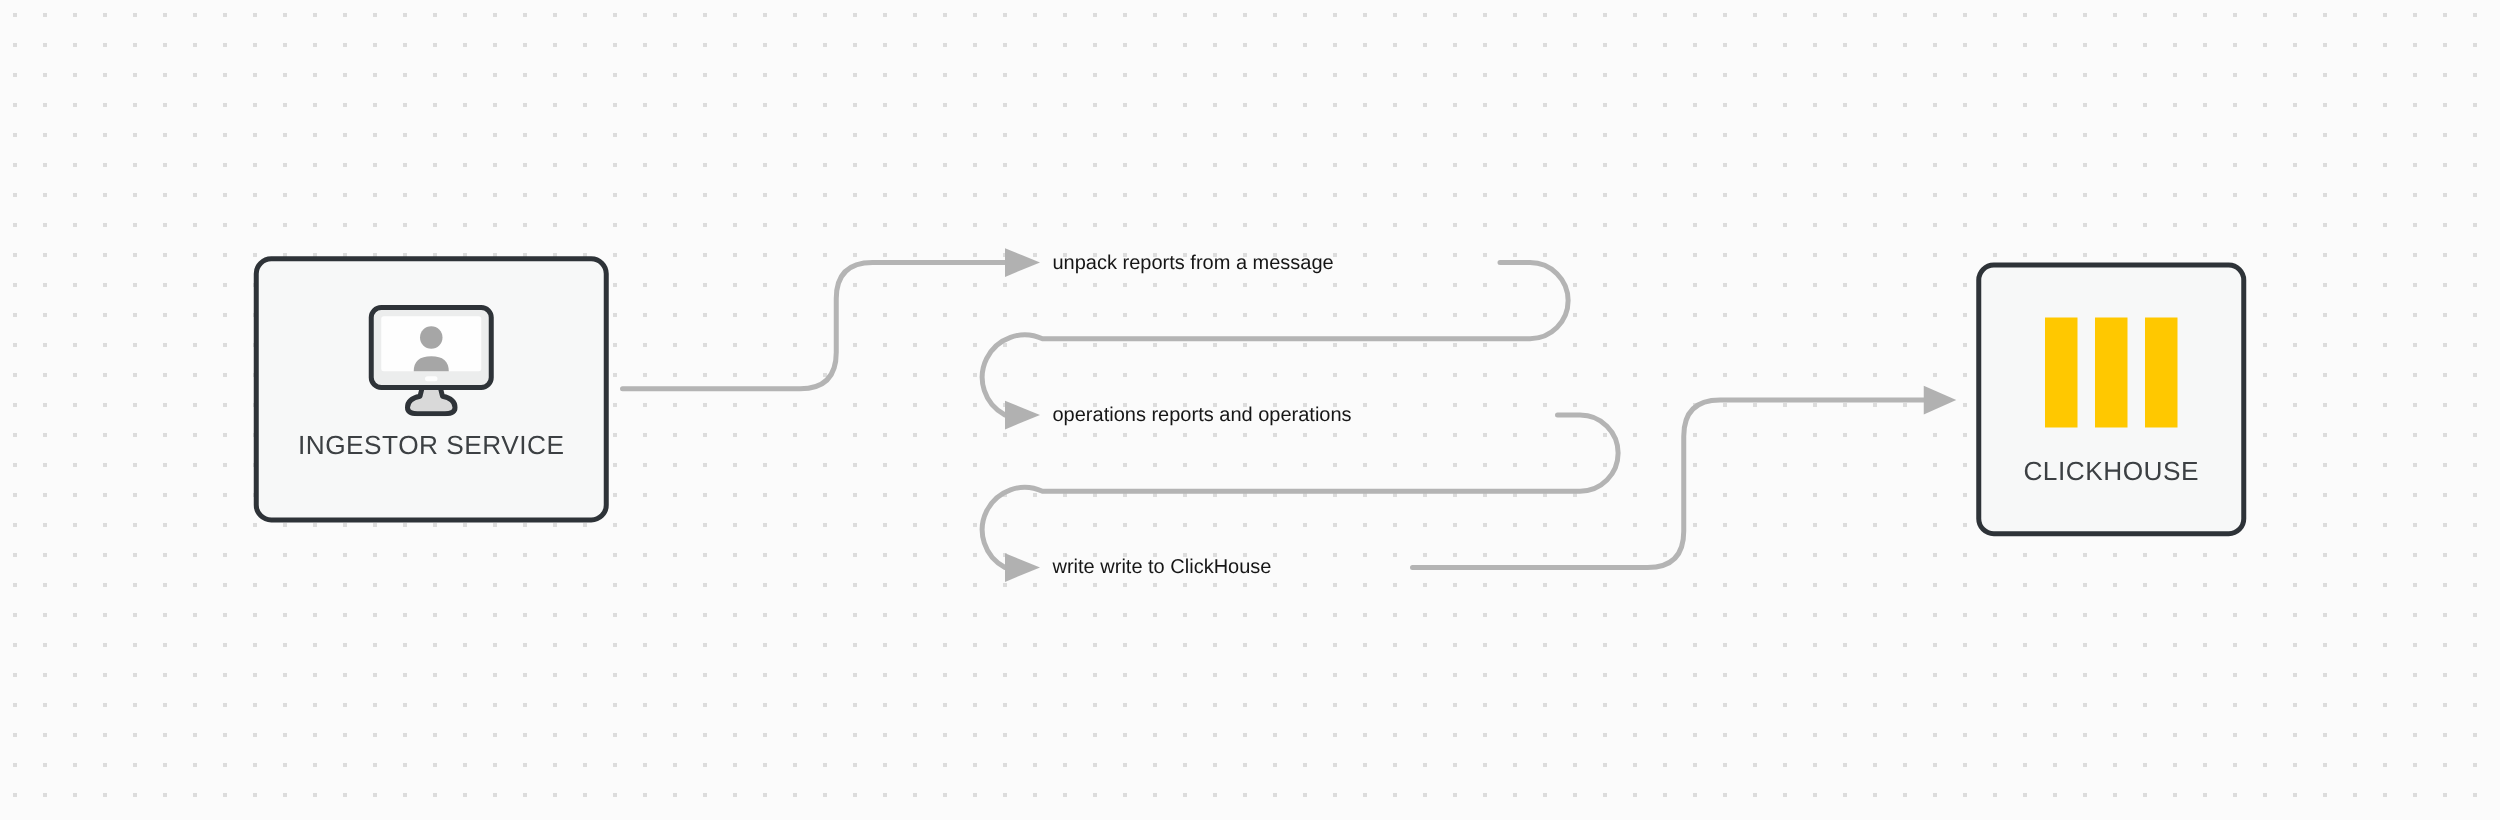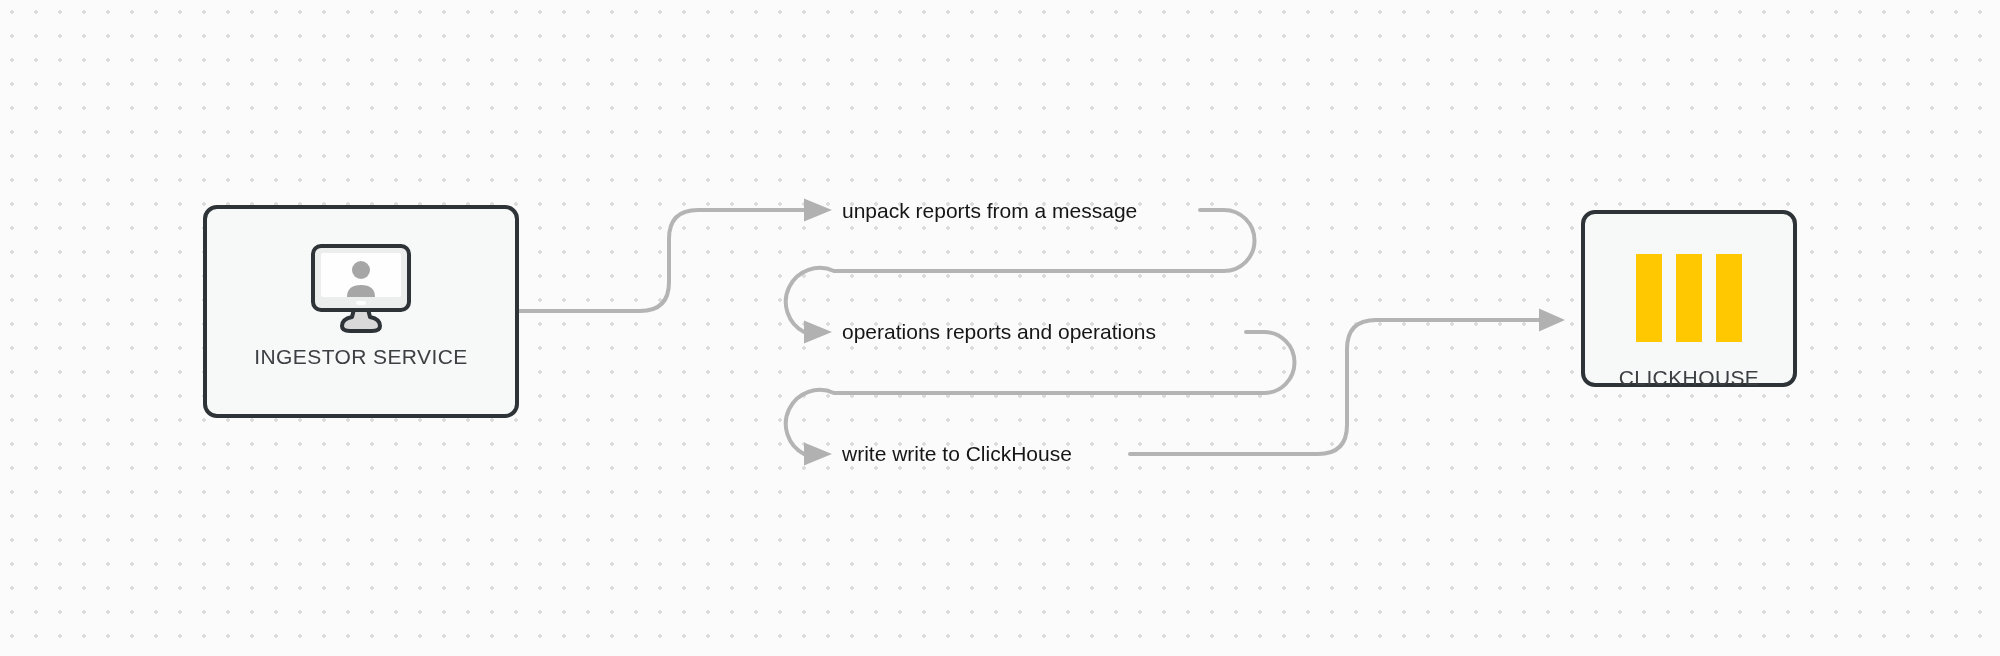--- a/index.html
+++ b/index.html
@@ -14,33 +14,33 @@
     font-family:"Liberation Sans",sans-serif;
   }
   svg.connectors{position:absolute;left:0;top:0;pointer-events:none;}
   .node{
     position:absolute;box-sizing:border-box;
     background:#f7f8f8;
     border:4px solid #2e3338;
     border-radius:14px;
     display:flex;flex-direction:column;align-items:center;
   }
-  #node-ingestor{left:203px;top:205px;width:316px;height:213px;padding-top:34px;}
-  #node-clickhouse{left:1581px;top:210px;width:216px;height:177px;padding-top:40px;}
+  #node-ingestor{left:203px;top:205px;width:284px;height:213px;padding-top:34px;}
+  #node-clickhouse{left:1581px;top:210px;width:216px;height:219px;padding-top:40px;}
   .node-label{
     color:#3c4043;font-size:21px;letter-spacing:.4px;line-height:1;
     white-space:nowrap;
   }
   #node-ingestor .node-label{margin-top:13px;}
   #node-clickhouse .node-label{margin-top:25px;}
   .ch-bars{display:flex;gap:14px;height:88px;}
   .ch-bars .bar{width:26px;height:88px;background:#FFC800;}
   .step-label{
     position:absolute;left:842px;transform:translateY(-50%);
-    font-size:21px;color:#161616;line-height:1.2;white-space:nowrap;
+    font-size:16px;color:#161616;line-height:1.2;white-space:nowrap;
   }
   #step-1{top:211px;}
   #step-2{top:332px;}
   #step-3{top:454px;}
 </style>
 </head>
 <body>
 
 <div class="canvas">
 

